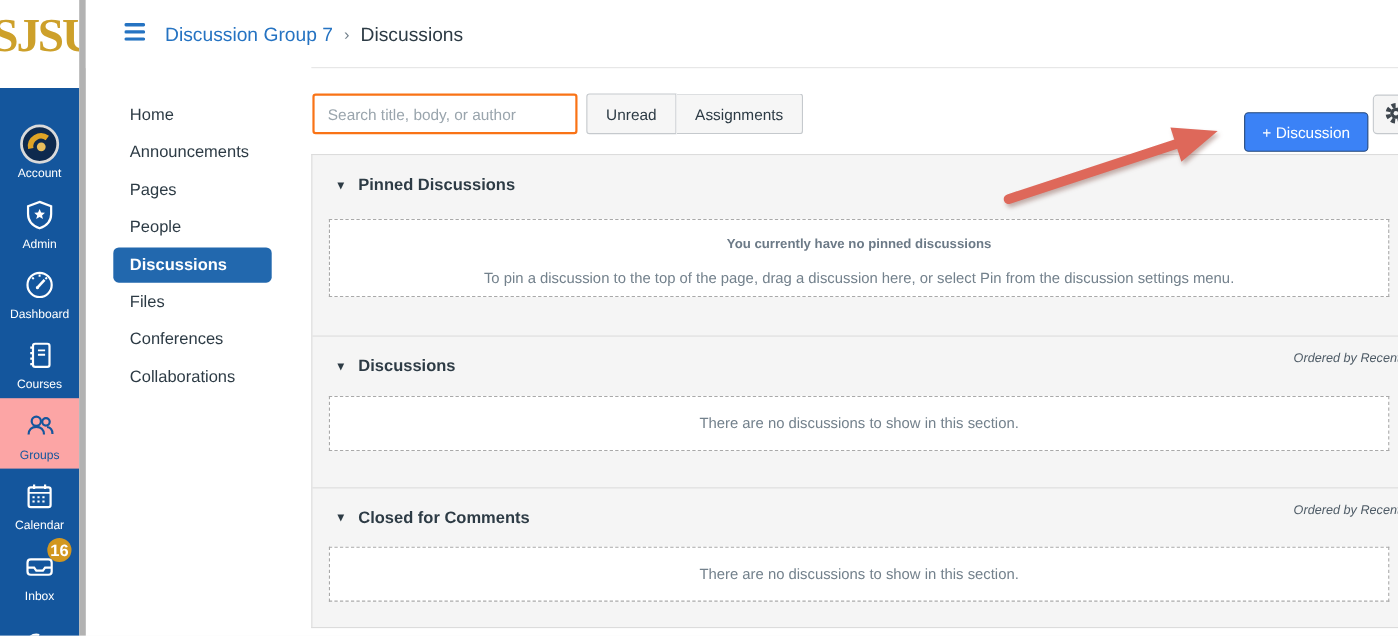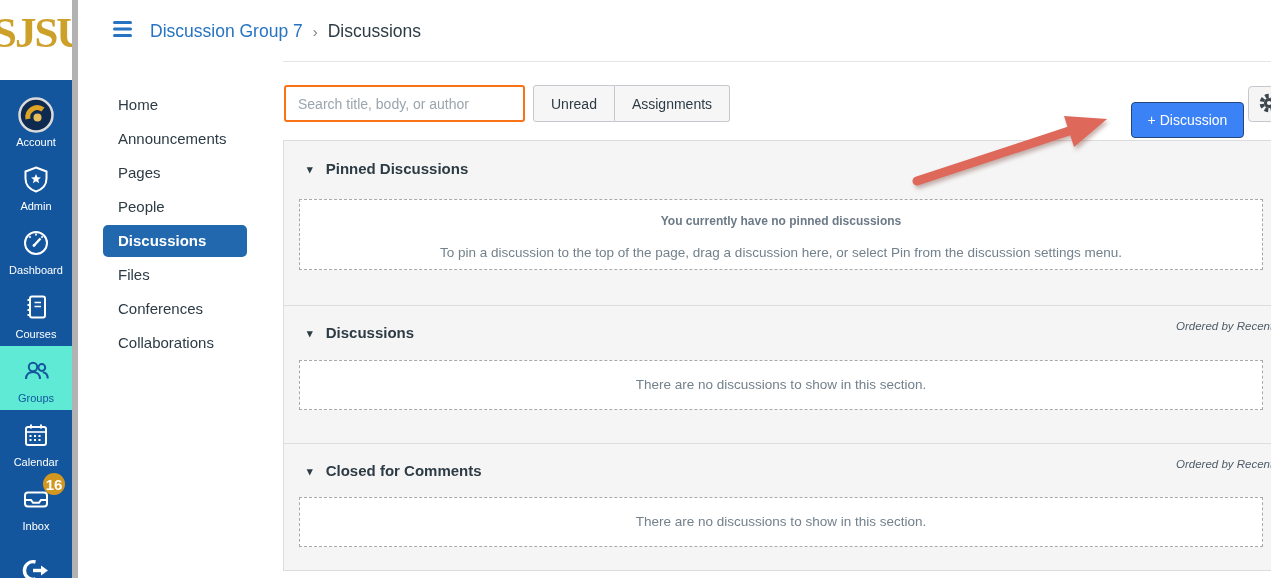--- a/index.html
+++ b/index.html
@@ -5,24 +5,24 @@
   html,body{margin:0;padding:0;}
   body{width:1271px;height:578px;overflow:hidden;position:relative;background:#fff;
        font-family:"Liberation Sans",sans-serif;color:#2D3B45;}
   .screen{position:absolute;inset:0;width:1271px;height:578px;overflow:hidden;}
 
   
   .logo-area{position:absolute;left:0;top:0;width:72px;height:80px;background:#fff;overflow:hidden;cursor:pointer;}
   .logo-area span{position:absolute;left:-7px;top:8px;font-family:"Liberation Serif",serif;
     font-weight:bold;font-size:43px;letter-spacing:-2px;color:#CDA02A;}
   .global-nav{position:absolute;left:0;top:80px;width:72px;height:498px;background:#14569D;
-    display:flex;flex-direction:column;padding-top:10px;box-sizing:border-box;}
+    display:flex;flex-direction:column;padding-top:26px;box-sizing:border-box;}
   .gn-item{height:64px;display:flex;flex-direction:column;align-items:center;justify-content:center;
     color:#fff;cursor:pointer;flex:none;}
-  .gn-item.active{background:#5eead4;color:#14569D;}
+  .gn-item.active{background:#fca5a5;color:#14569D;}
   .gn-icon{position:relative;display:flex;align-items:center;justify-content:center;height:38px;}
   .gn-label{font-size:11px;margin-top:2px;}
   .gn-badge{position:absolute;top:-7px;right:-14px;width:22px;height:22px;border-radius:50%;
     background:#D2971F;color:#fff;font-size:15px;font-weight:bold;display:flex;align-items:center;justify-content:center;}
   .nav-divider{position:absolute;left:72px;top:0;width:6px;height:578px;background:#B2B2B2;}
 
   
   .header{position:absolute;left:78px;top:0;width:1193px;height:62px;background:#fff;}
   .header-rule{position:absolute;left:283px;top:61px;width:1010px;height:1px;background:#E5E5E5;}
   .hamburger{position:absolute;left:113px;top:21px;width:19px;height:16px;cursor:pointer;background:none;border:none;padding:0;}

